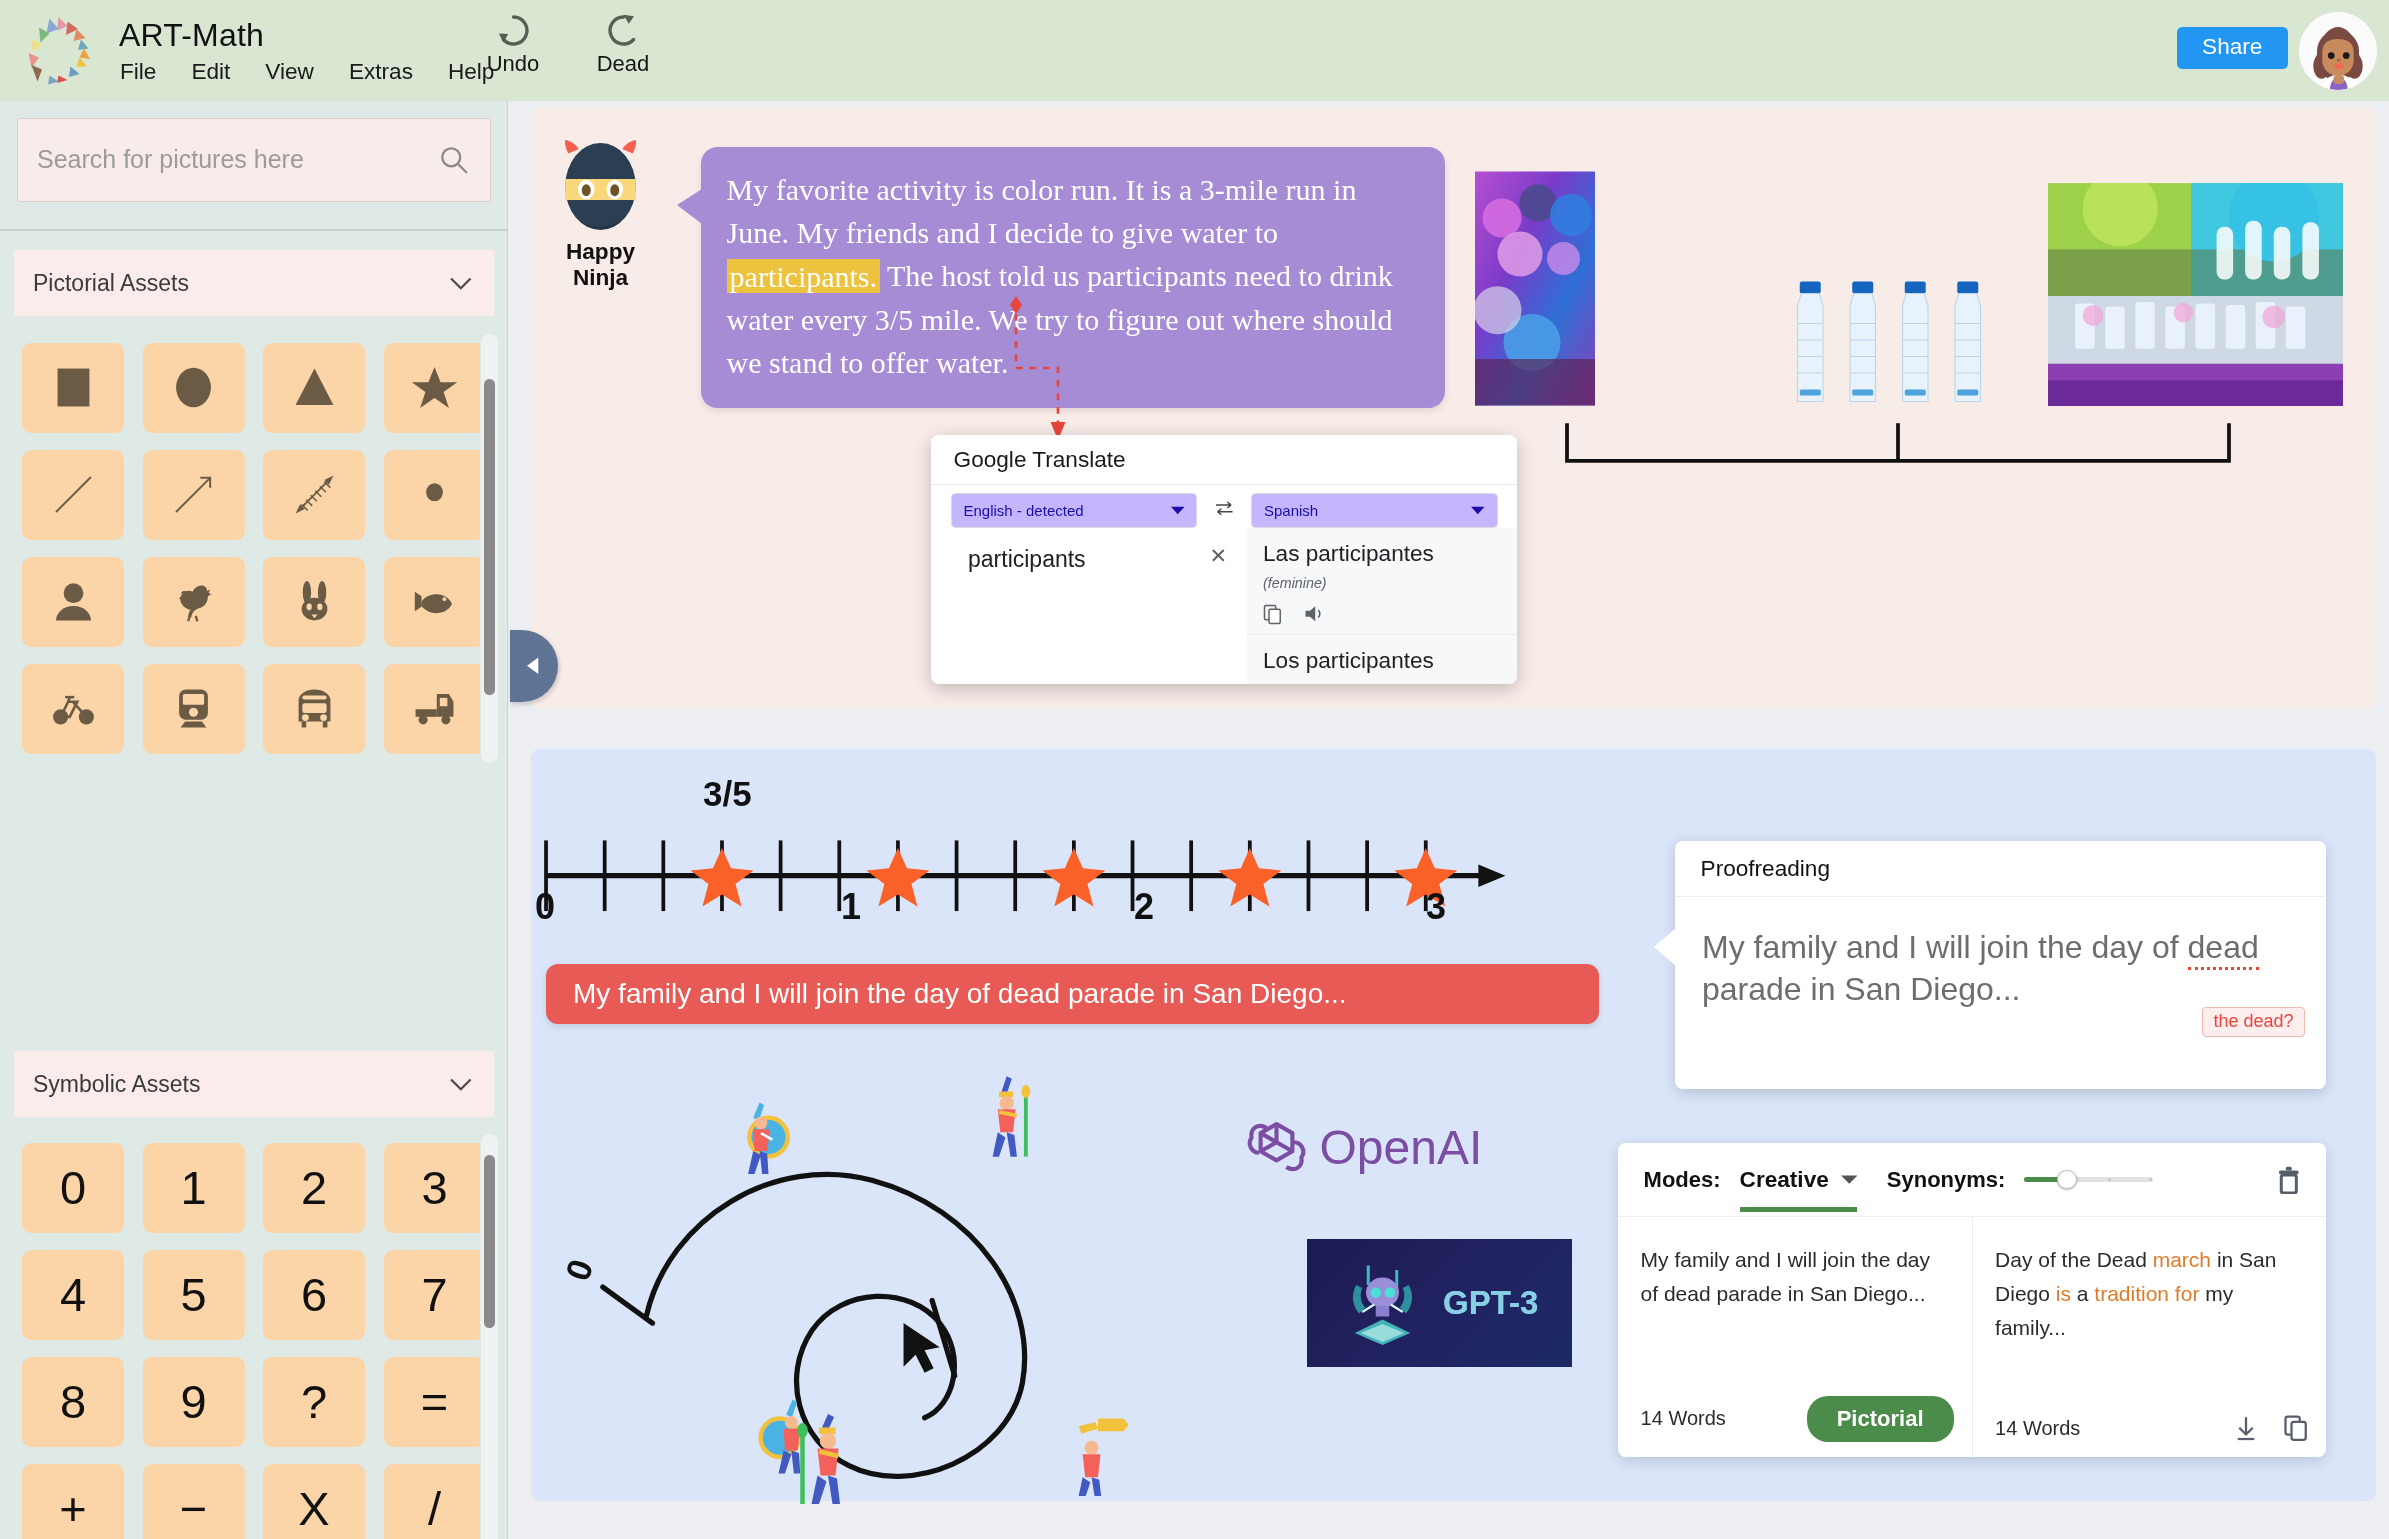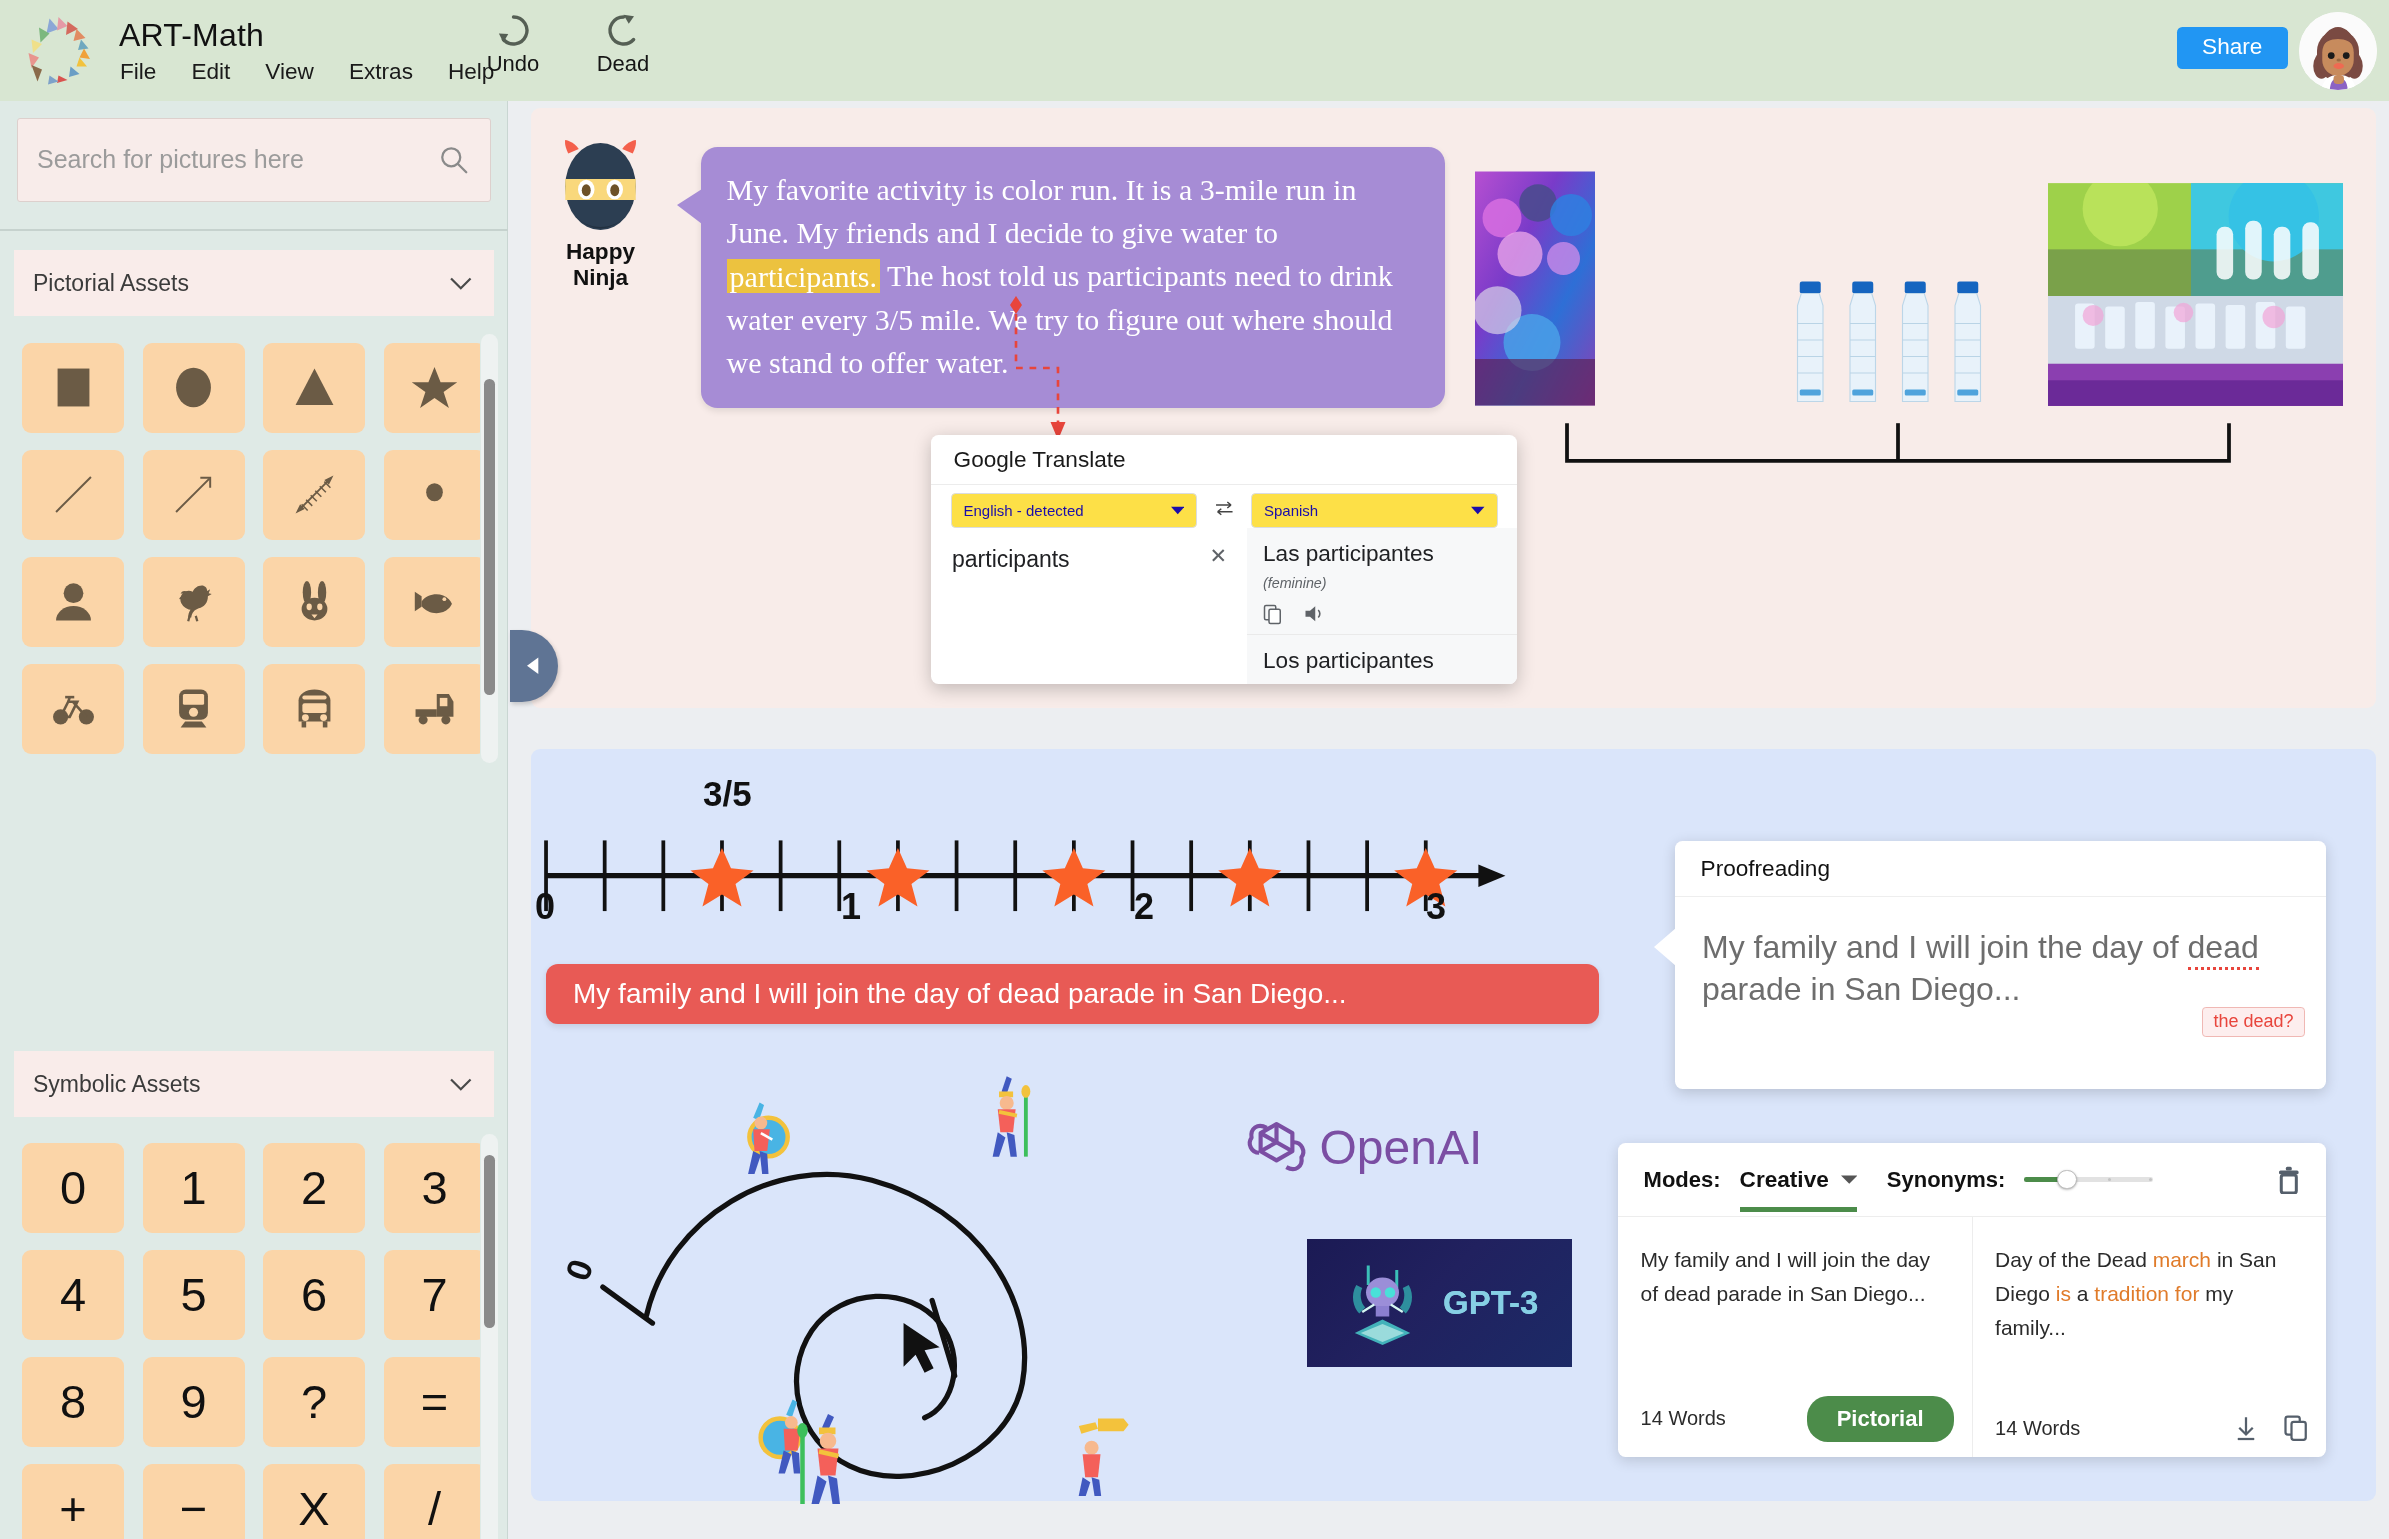--- a/index.html
+++ b/index.html
@@ -127,25 +127,25 @@
     background:#fff; border-radius:7.5px; box-shadow:0 4.5px 18px rgba(0,0,0,.22);
     overflow:hidden;
   }
   .gt-head { height:50px; display:flex; align-items:center; padding:0 22.6px;
     border-bottom:0.8px solid #ececec; }
   .gt-head .t { font-size:22.6px; color:#1a1a1a; }
   .gt-langs { display:flex; align-items:center; gap:10.5px; padding:7.5px 19.5px 0; }
   .gt-sel {
     flex:1; height:35px; border:0.8px solid #dadce0; border-radius:4.5px;
     display:flex; align-items:center; justify-content:space-between; padding:0 12px;
-    font-size:15px; color:#1a0dab; cursor:pointer; background:#fde047;
+    font-size:15px; color:#1a0dab; cursor:pointer; background:#c4b5fd;
   }
   .gt-swap { width:33px; text-align:center; color:#444; font-size:18px; cursor:pointer; }
   .gt-body { display:flex; height:226px; }
-  .gt-left { width:316px; position:relative; padding:18px 21px; }
+  .gt-left { width:316px; position:relative; padding:18px 37px; }
   .gt-left .srcw { font-size:23px; color:#202124; }
   .gt-left .xbtn { position:absolute; right:19.5px; top:16.5px; font-size:21px; color:#5f6368; cursor:pointer;}
   .gt-left .tools { position:absolute; left:24px; bottom:12px; display:flex; gap:25.6px; }
   .gt-right { width:271px; }
   .gt-card { background:#f7f8f9; padding:12px 16.5px 9px; border-bottom:0.8px solid #eaeaea; }
   .gt-card .tw { font-size:22.6px; color:#202124; line-height:1.22; }
   .gt-card .gen { font-size:14.3px; color:#5f6368; font-style:italic; }
   .gt-card .acts { display:flex; gap:21px; margin-top:9px; }
   .icn { cursor:pointer; }
 

